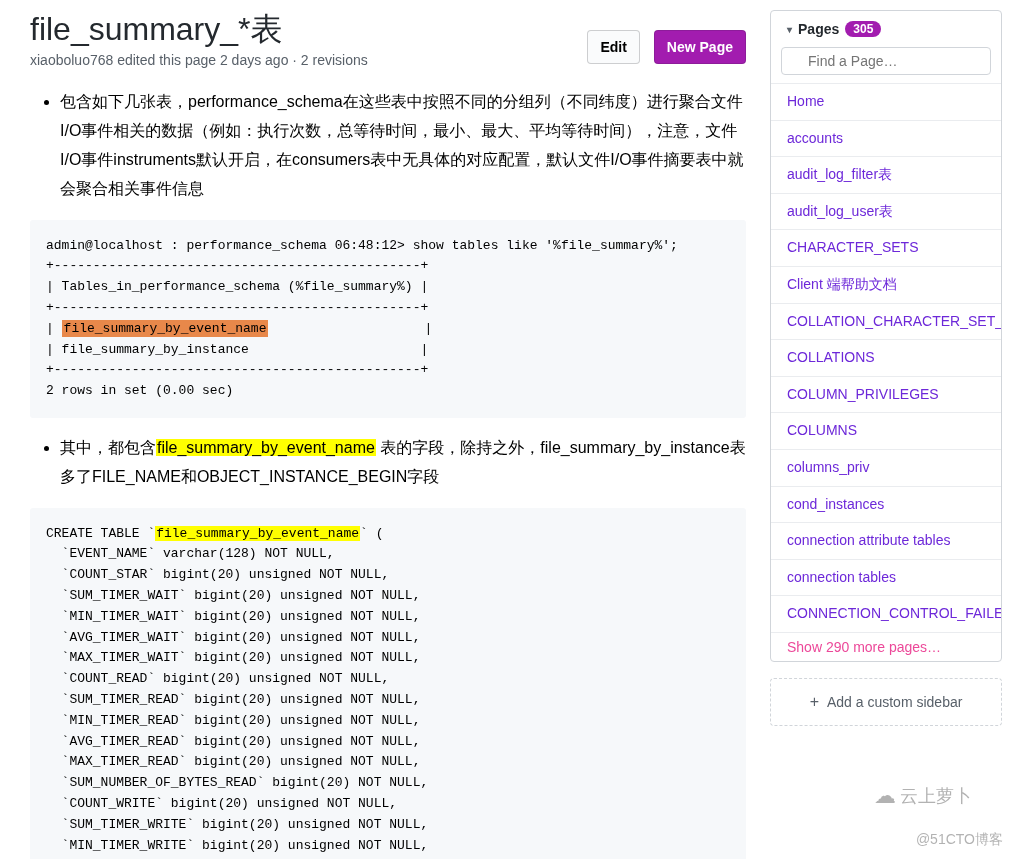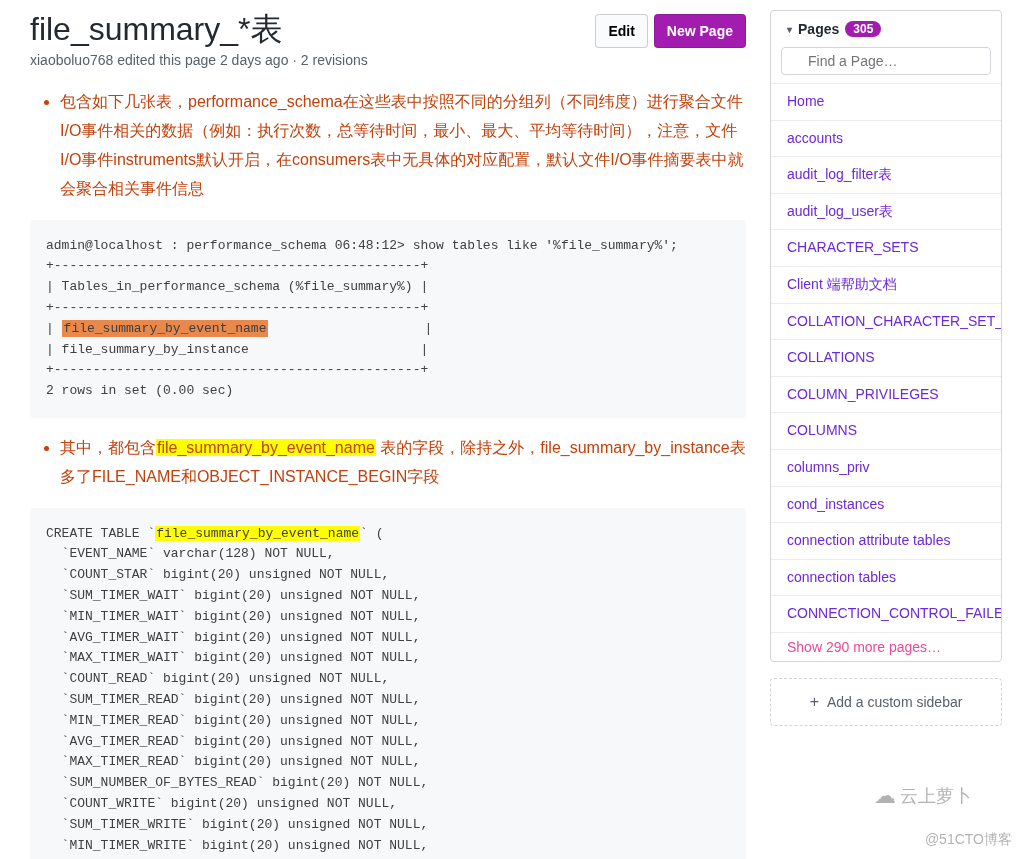--- a/index.html
+++ b/index.html
@@ -9,35 +9,35 @@
   color: #24292e;
   background: #fff;
   width: 1032px;
 }
 .container { display: flex; padding: 10px 30px 0 30px; }
 .main { flex: 1; padding-right: 24px; min-width: 0; }
 .header { display: flex; align-items: flex-start; margin-bottom: 8px; }
 .title-block { flex: 1; }
 .page-title { font-size: 32px; font-weight: 400; color: #24292e; line-height: 1.2; }
 .subtitle { color: #586069; font-size: 14px; margin-top: 4px; }
-.header-buttons { display: flex; gap: 6px; margin-top: 4px; }
+.header-buttons { display: flex; gap: 14px; margin-top: 20px; }
 .btn {
   font-size: 14px; font-weight: 600; padding: 6px 12px;
   border: 1px solid rgba(27,31,35,0.2); border-radius: 4px;
   background: #fafbfc; cursor: pointer; line-height: 20px;
 }
 .btn-green { background: #a21caf; color: #fff; border-color: rgba(27,31,35,0.15); }
 .content { margin-top: 20px; }
 ul.bullets { list-style: disc; padding-left: 30px; margin-bottom: 16px; }
-ul.bullets li { font-size: 16px; line-height: 1.8; color: #c2410c; }
+ul.bullets li { font-size: 16px; line-height: 1.8; color: #000000; }
 .code-block {
   background: #f6f8fa; border-radius: 3px; padding: 16px;
   font-family: "SFMono-Regular", Consolas, "Liberation Mono", Menlo, monospace;
   font-size: 13px; line-height: 1.6; overflow-x: auto; white-space: pre;
-  margin-bottom: 16px; color: #404040;
+  margin-bottom: 16px; color: #000000;
 }
 .hl-orange { background: #e8884a; padding: 1px 2px; }
 .hl-yellow { background: #ffff00; padding: 0 1px; }
 .sidebar { width: 232px; flex-shrink: 0; }
 .side-box { border: 1px solid #d1d5da; border-radius: 4px; margin-bottom: 16px; overflow: hidden; }
 .side-header { padding: 10px 16px; font-weight: 600; font-size: 14px; display: flex; align-items: center; gap: 6px; }
 .caret { font-size: 10px; color: #586069; }
 .counter { background: #a21caf; color: #fff; border-radius: 10px; padding: 1px 8px; font-size: 12px; font-weight: 600; }
 .side-search {
   margin: 0 10px 8px 10px; padding: 5px 26px;
@@ -47,21 +47,21 @@
 .side-list { }
 .side-item { display: block; padding: 8px 16px; border-top: 1px solid #eaecef; color: #6d28d9; text-decoration: none; font-size: 14px; line-height: 1.4; }
 .side-more { padding: 6px 16px; border-top: 1px solid #eaecef; color: #ec4899; font-size: 14px; }
 .add-sidebar {
   border: 1px dashed #d1d5da; border-radius: 4px; padding: 14px 16px;
   text-align: center; color: #586069; font-size: 14px; display: flex;
   align-items: center; justify-content: center; gap: 8px; cursor: pointer;
 }
 .plus { font-size: 16px; color: #586069; }
 .watermark-cloud { position: fixed; right: 60px; bottom: 50px; opacity: 0.45; font-size: 18px; color: #555; display: flex; align-items: center; gap: 4px; pointer-events: none; }
-.watermark-text { position: fixed; right: 20px; bottom: 10px; opacity: 0.45; font-size: 14px; color: #555; pointer-events: none; }
+.watermark-text { position: fixed; right: 29px; bottom: 10px; opacity: 0.45; font-size: 14px; color: #555; pointer-events: none; }
 .cloud-icon { font-size: 22px; }
 </style>
 </head>
 <body>
 
 <div class="container">
   <div class="main">
     <div class="header">
       <div class="title-block">
         <h1 class="page-title">file_summary_*表</h1>

